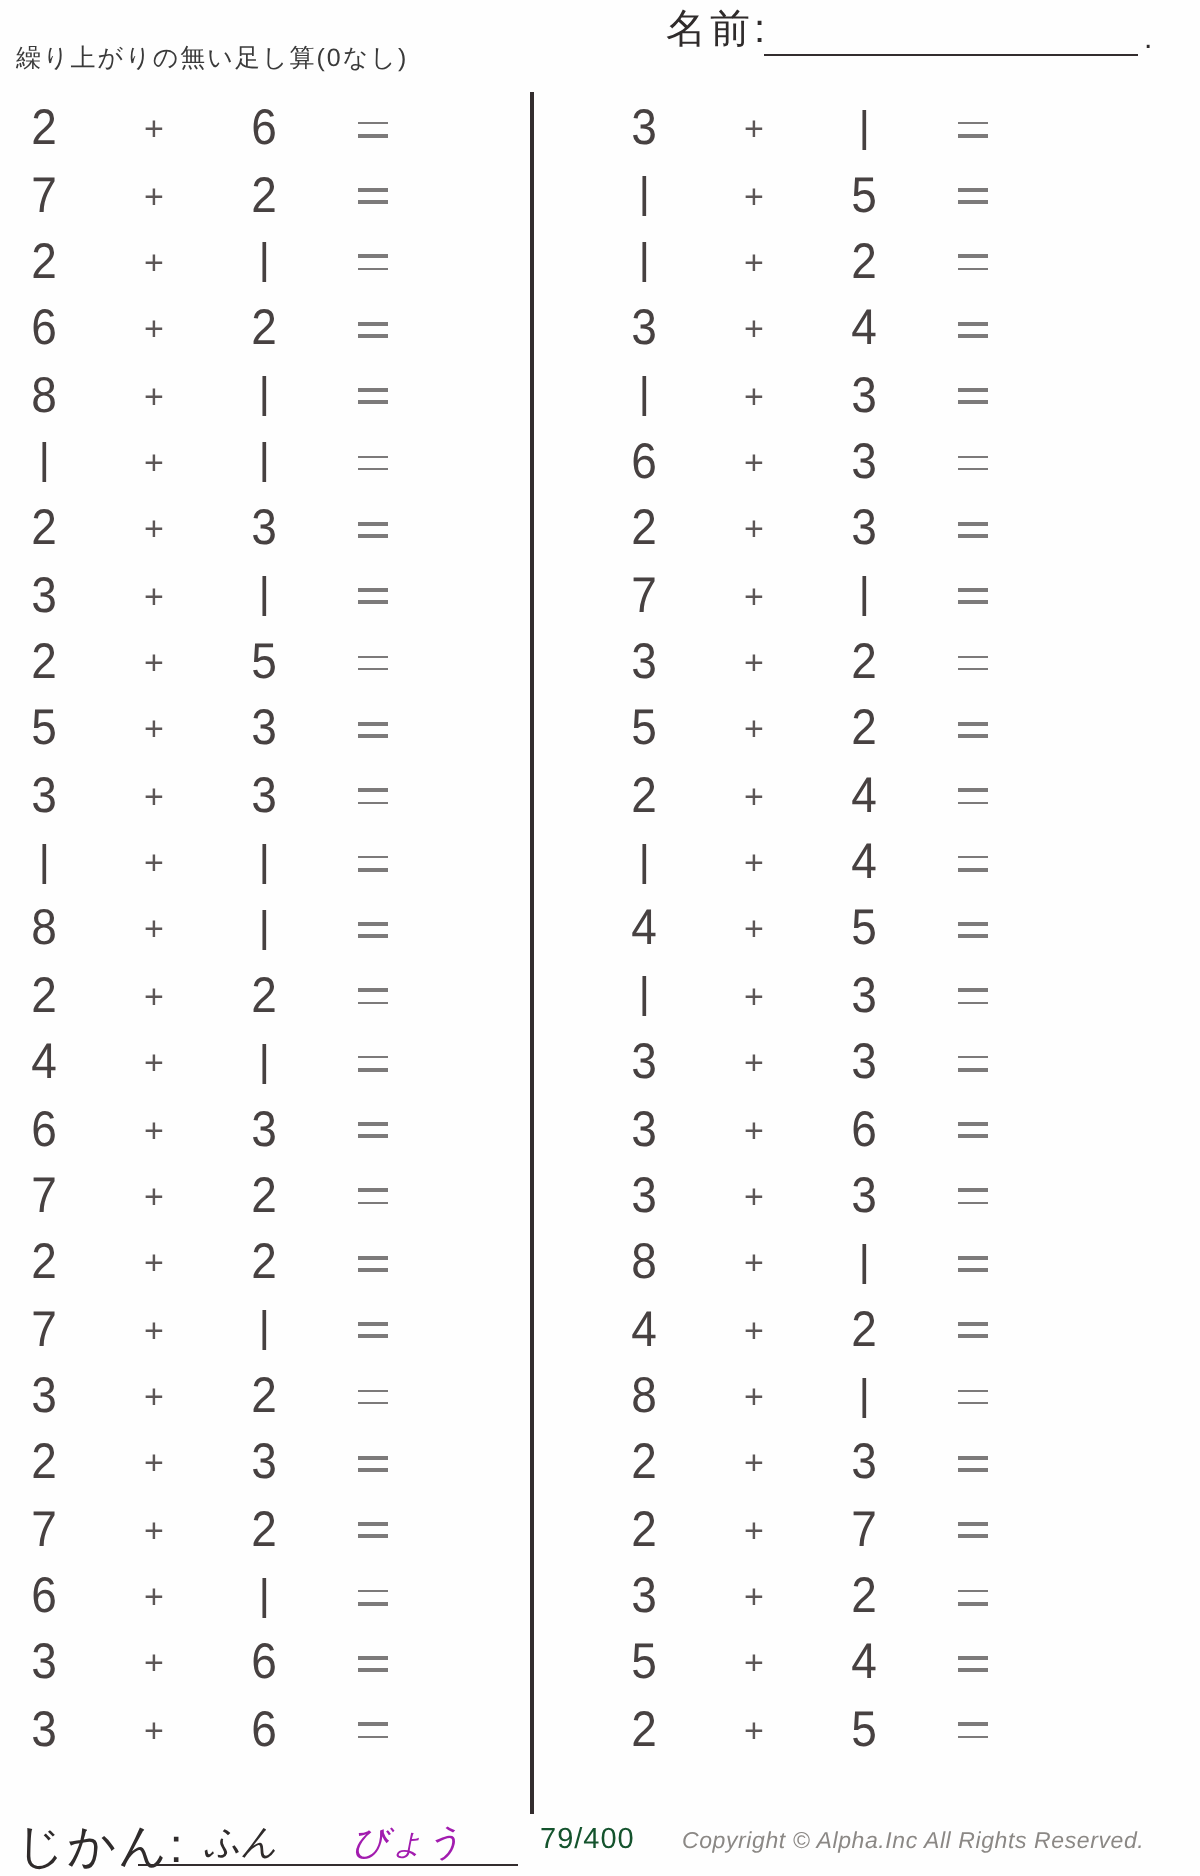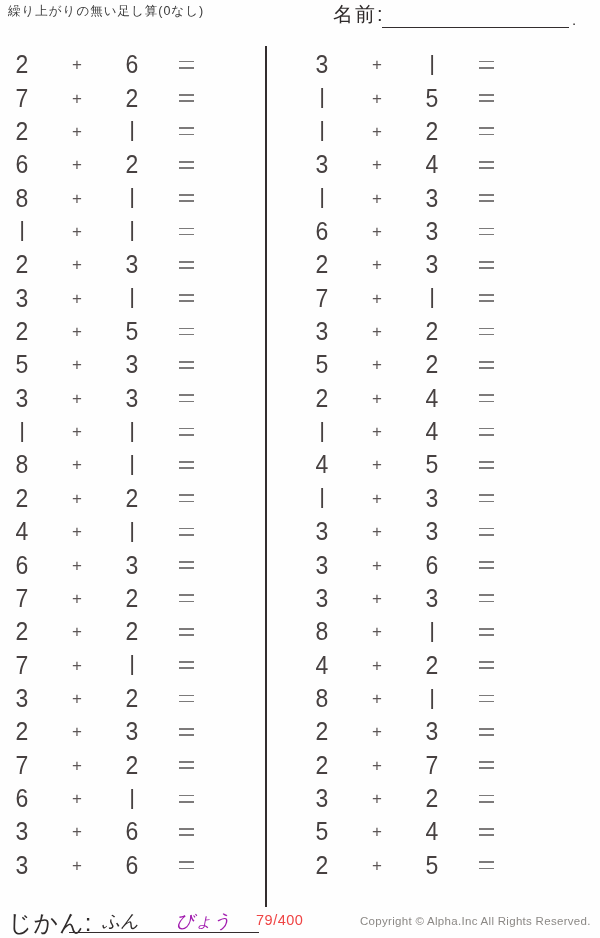--- a/index.html
+++ b/index.html
@@ -7,21 +7,21 @@
     --line:#332d2e; --ink:#3a3535; --soft:#8b8885;
   }
   html,body{margin:0;padding:0;}
   body{
     width:600px;height:938px;background:#fefefe;
     font-family:"Liberation Sans","DejaVu Sans",sans-serif;
     position:relative;overflow:hidden;color:var(--ink);
   }
   .page{position:absolute;inset:0;}
   
-  .title{position:absolute;left:8px;top:3px;font-size:12.5px;letter-spacing:1px;color:#3a3a3a;}
+  .title{position:absolute;left:8px;top:21px;font-size:12.5px;letter-spacing:1px;color:#3a3a3a;}
   .name-label{position:absolute;left:333px;top:1px;font-size:20px;letter-spacing:2px;color:#2f2b2b;}
   .name-line{position:absolute;left:382px;top:4px;width:187px;height:23px;border-bottom:1.7px solid var(--line);}
   .name-period{position:absolute;left:572px;top:11px;font-size:15px;color:#2f2b2b;}
   
   .divider{position:absolute;left:265px;top:46px;width:1.6px;height:861px;background:var(--line);}
   
   .col{position:absolute;top:48px;width:218px;}
   .col-left{left:0;}
   .col-right{left:300px;}
   .row{display:grid;grid-template-columns:44px 66px 44px 64px;height:33.36px;align-items:center;}
@@ -33,22 +33,22 @@
     transform:translate(-50%,-50%);width:1.7px;height:20px;background:var(--digit);
   }
   .op{font-size:17px;font-weight:300;color:var(--plus);line-height:1;}
   .eq{display:flex;flex-direction:column;gap:4.5px;align-items:center;justify-content:center;}
   .eq i{display:block;width:15px;height:1.7px;background:var(--equals);}
   
   .time-label{position:absolute;left:8px;top:907px;font-size:24px;letter-spacing:1px;color:#2f2b2b;}
   .time-line{position:absolute;left:69px;top:906px;width:190px;height:26px;border-bottom:1.9px solid var(--line);font-style:italic;}
   .minutes{position:absolute;left:33px;top:3px;font-size:18px;color:#2f2b2b;}
   .seconds{position:absolute;left:107px;top:3px;font-size:18px;color:#a21caf;}
-  .page-indicator{position:absolute;left:256px;top:912px;font-size:14.5px;font-weight:300;color:#ef4444;letter-spacing:.5px;}
-  .copyright{position:absolute;left:360px;top:915px;font-size:11.5px;font-weight:300;color:var(--soft);letter-spacing:.3px;}
+  .page-indicator{position:absolute;left:270px;top:912px;font-size:14.5px;font-weight:300;color:#14532d;letter-spacing:.5px;}
+  .copyright{position:absolute;left:341px;top:915px;font-size:11.5px;font-weight:300;color:var(--soft);letter-spacing:.3px;font-style:italic;}
 </style>
 </head>
 <body>
 
 <div class="page">
 
   <div class="title">繰り上がりの無い足し算(0なし)</div>
 
   <span class="name-label">名前:</span>
   <span class="name-line"></span>

